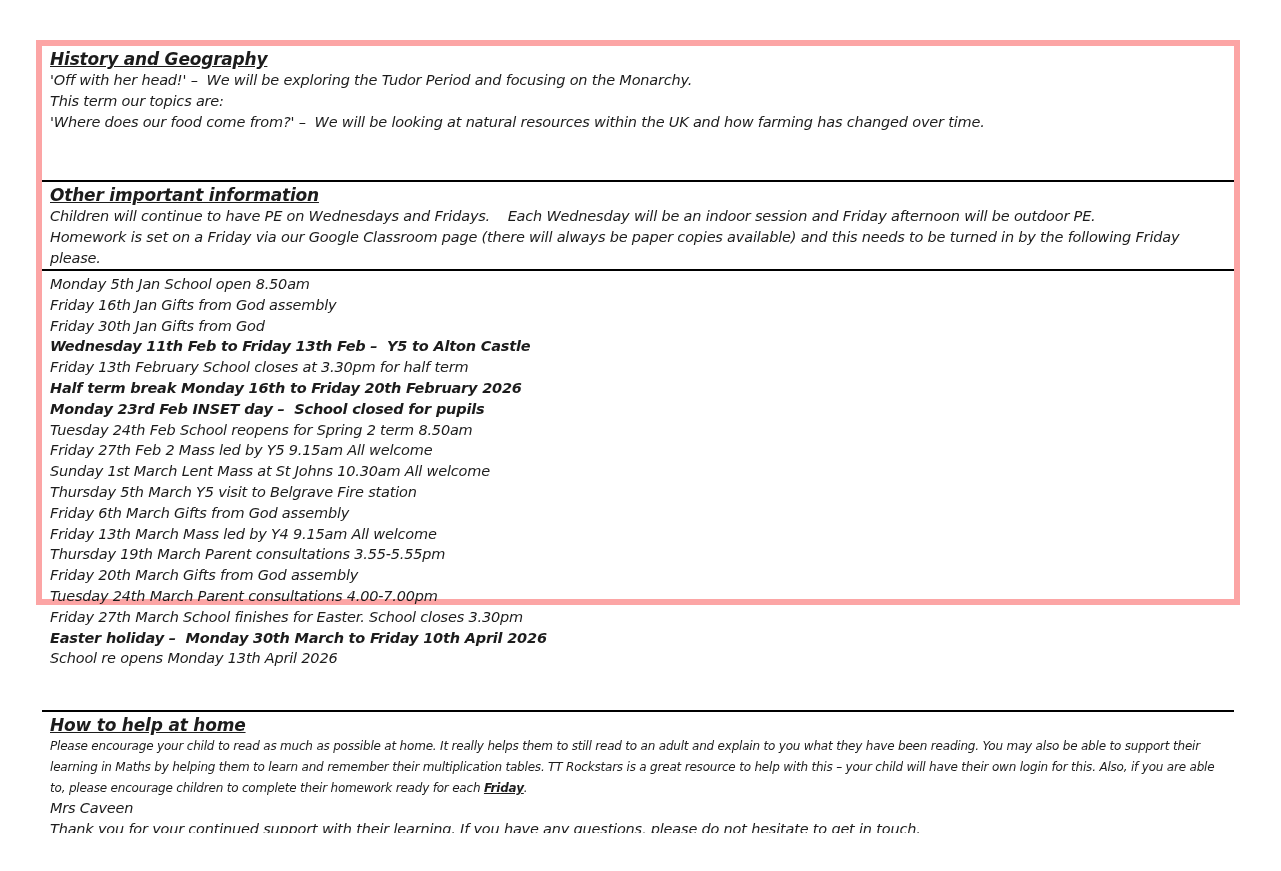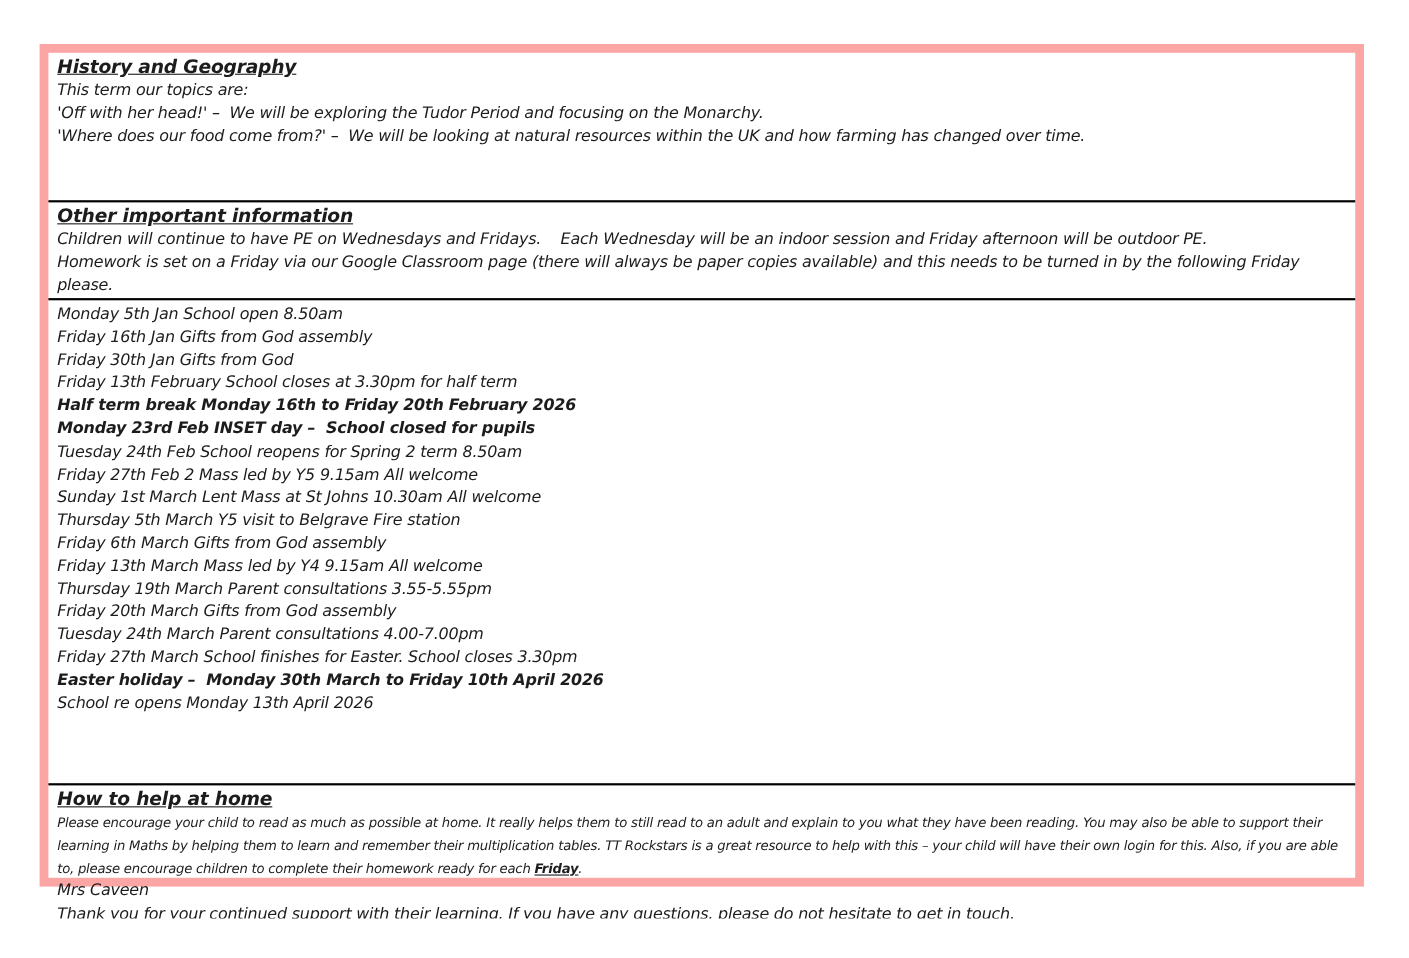--- a/index.html
+++ b/index.html
@@ -16,22 +16,22 @@
     width: 1281px;
     height: 871px;
     background: #ffffff;
     overflow: hidden;
   }
   .doc {
     position: absolute;
     left: 36px;
     top: 40px;
     width: 1204px;
-    height: 766px;
-    border: 8px solid #fca5a5;
+    height: 565px;
+    border: 6px solid #fca5a5;
     box-sizing: border-box;
     background: #ffffff;
   }
   .doc section {
     box-sizing: border-box;
     padding: 3px 12px 0 8px;
     overflow: hidden;
   }
   .sec-1 { height: 134px; }
   .sec-2 { height: 89px;  border-top: 2px solid #000; }
@@ -68,36 +68,37 @@
   }
 </style>
 </head>
 <body>
 
 <div class="page">
   <div class="doc">
 
     <section class="sec-1">
       <h2 class="sec-title">History and Geography</h2>
+      <div class="line">'Off with her head!' –  We will be exploring the Tudor Period and focusing on the Monarchy.</div>
       <div class="line">This term our topics are:</div>
-      <div class="line">'Off with her head!' –  We will be exploring the Tudor Period and focusing on the Monarchy.</div>
       <div class="line">'Where does our food come from?' –  We will be looking at natural resources within the UK and how farming has changed over time.</div>
     </section>
 
     <section class="sec-2">
       <h2 class="sec-title">Other important information</h2>
       <div class="line">Children will continue to have PE on Wednesdays and Fridays.    Each Wednesday will be an indoor session and Friday afternoon will be outdoor PE.</div>
       <div class="line">Homework is set on a Friday via our Google Classroom page (there will always be paper copies available) and this needs to be turned in by the following Friday please.</div>
       <div class="line">Reading records need to be handed in on a Monday.</div>
     </section>
 
     <section class="sec-3">
       <div class="date-line">Monday 5th Jan School open 8.50am</div>
       <div class="date-line">Friday 16th Jan Gifts from God assembly</div>
       <div class="date-line">Friday 30th Jan Gifts from God</div>
+      <div class="date-line bold">Wednesday 11th Feb to Friday 13th Feb –  Y5 to Alton Castle</div>
       <div class="date-line">Friday 13th February School closes at 3.30pm for half term</div>
       <div class="date-line bold">Half term break Monday 16th to Friday 20th February 2026</div>
       <div class="date-line bold">Monday 23rd Feb INSET day –  School closed for pupils</div>
       <div class="date-line">Tuesday 24th Feb School reopens for Spring 2 term 8.50am</div>
       <div class="date-line">Friday 27th Feb 2 Mass led by Y5 9.15am All welcome</div>
       <div class="date-line">Sunday 1st March Lent Mass at St Johns 10.30am All welcome</div>
       <div class="date-line">Thursday 5th March Y5 visit to Belgrave Fire station</div>
       <div class="date-line">Friday 6th March Gifts from God assembly</div>
       <div class="date-line">Friday 13th March Mass led by Y4 9.15am All welcome</div>
       <div class="date-line">Thursday 19th March Parent consultations 3.55-5.55pm</div>

